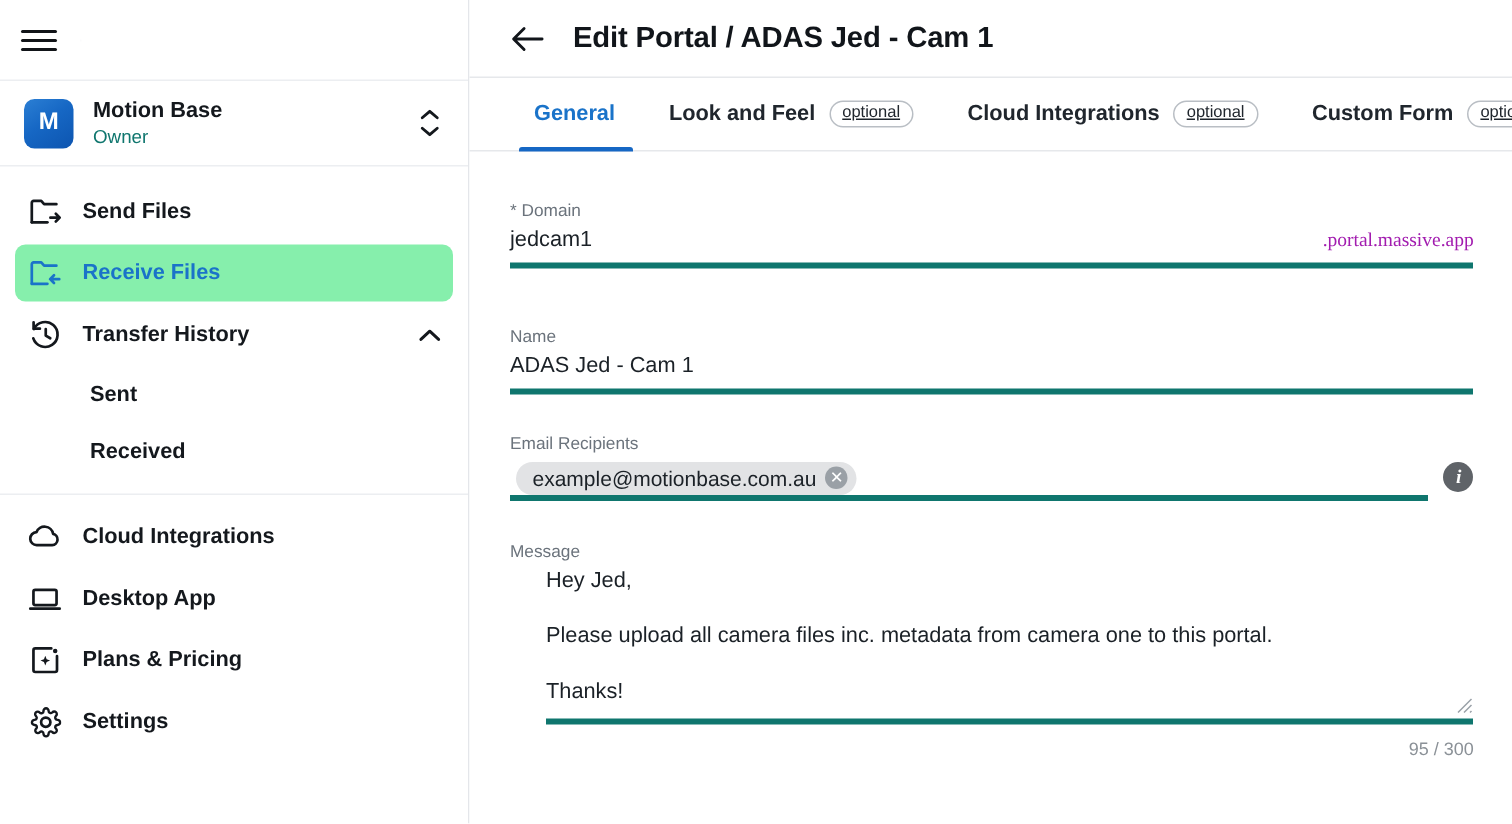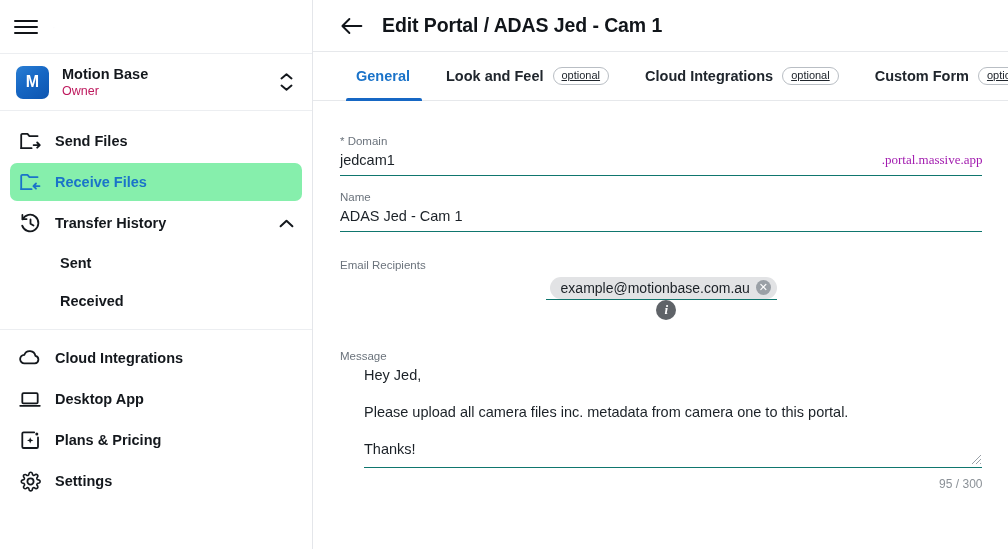--- a/index.html
+++ b/index.html
@@ -47,21 +47,21 @@
   }
   .avatar {
     width: 33px; height: 33px; border-radius: 7px;
     background: linear-gradient(145deg, #2b7fd4 0%, #1667c4 45%, #0d55b0 100%);
     color: #fff; font-size: 16px; font-weight: 700;
     display: flex; align-items: center; justify-content: center;
     flex: 0 0 33px;
   }
   .ws-text { flex: 1 1 auto; min-width: 0; line-height: 1.15; }
   .ws-name { font-size: 14.5px; font-weight: 700; color: #14181d; }
-  .ws-role { font-size: 12.5px; color: #be185d; margin-top: 1px; }
+  .ws-role { font-size: 12.5px; color: #0f766e; margin-top: 1px; }
   .ws-caret {
     width: 16px; flex: 0 0 16px;
     display: flex; flex-direction: column; align-items: center; gap: 4px;
     color: #14181d;
   }
 
   .nav { padding-top: 8px; flex: 1 1 auto; }
   .nav-item {
     height: 38px;
     display: flex; align-items: center;
@@ -119,37 +119,37 @@
     border: 1px solid #b9bec4; border-radius: 10px;
     padding: 2px 8px 3px 8px;
     font-size: 11px; font-weight: 400; color: #20262d;
     line-height: 1;
     text-decoration: underline;
   }
 
   .form { padding: 33px 70px 0 27px; flex: 1 1 auto; }
   .field { position: relative; margin-bottom: 22px; }
   .field-label { font-size: 11.5px; color: #6b737c; line-height: 1.3; }
-  .field-line { border-bottom: 1px solid #0f766e; }
+  .field-line { border-bottom: 4px solid #0f766e; }
   .field-row { display: flex; align-items: flex-end; }
   .field-value {
     font-size: 14.5px; color: #1b2127; padding: 3px 0 7px 0;
     flex: 1 1 auto;
   }
   .field-suffix {
     font-size: 13px; color: #a21caf; padding: 3px 0 7px 0;
     white-space: nowrap;
     font-family: Liberation Serif, serif;
   }
 
-  .field.domain { margin-bottom: 14px; }
+  .field.domain { margin-bottom: 39px; }
   .field.name { margin-bottom: 26px; }
 
   
-  .chips-row { display: flex; align-items: center; padding: 4px 0 5px 0; flex-direction: column; }
+  .chips-row { display: flex; padding: 4px 0 5px 0; }
   .chips { flex: 1 1 auto; display:flex; gap:6px; flex-wrap: wrap; padding-left: 4px; }
   .chip {
     display: inline-flex; align-items: center; gap: 6px;
     background: #e2e3e5; border-radius: 13px;
     padding: 3px 6px 3px 11px;
     font-size: 14px; color: #1b2127;
     max-width: 100%;
   }
   .chip-x {
     width: 15px; height: 15px; border-radius: 50%;

